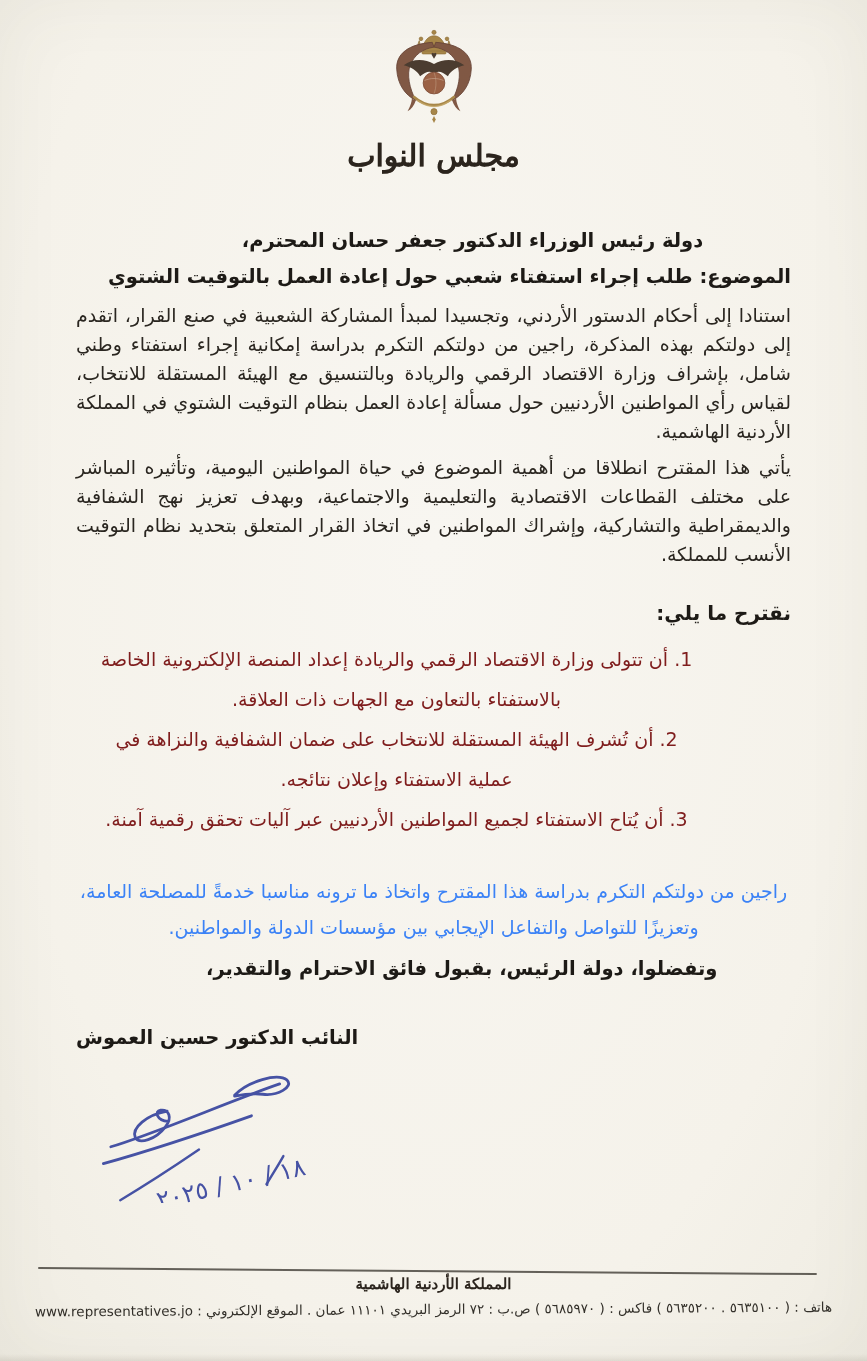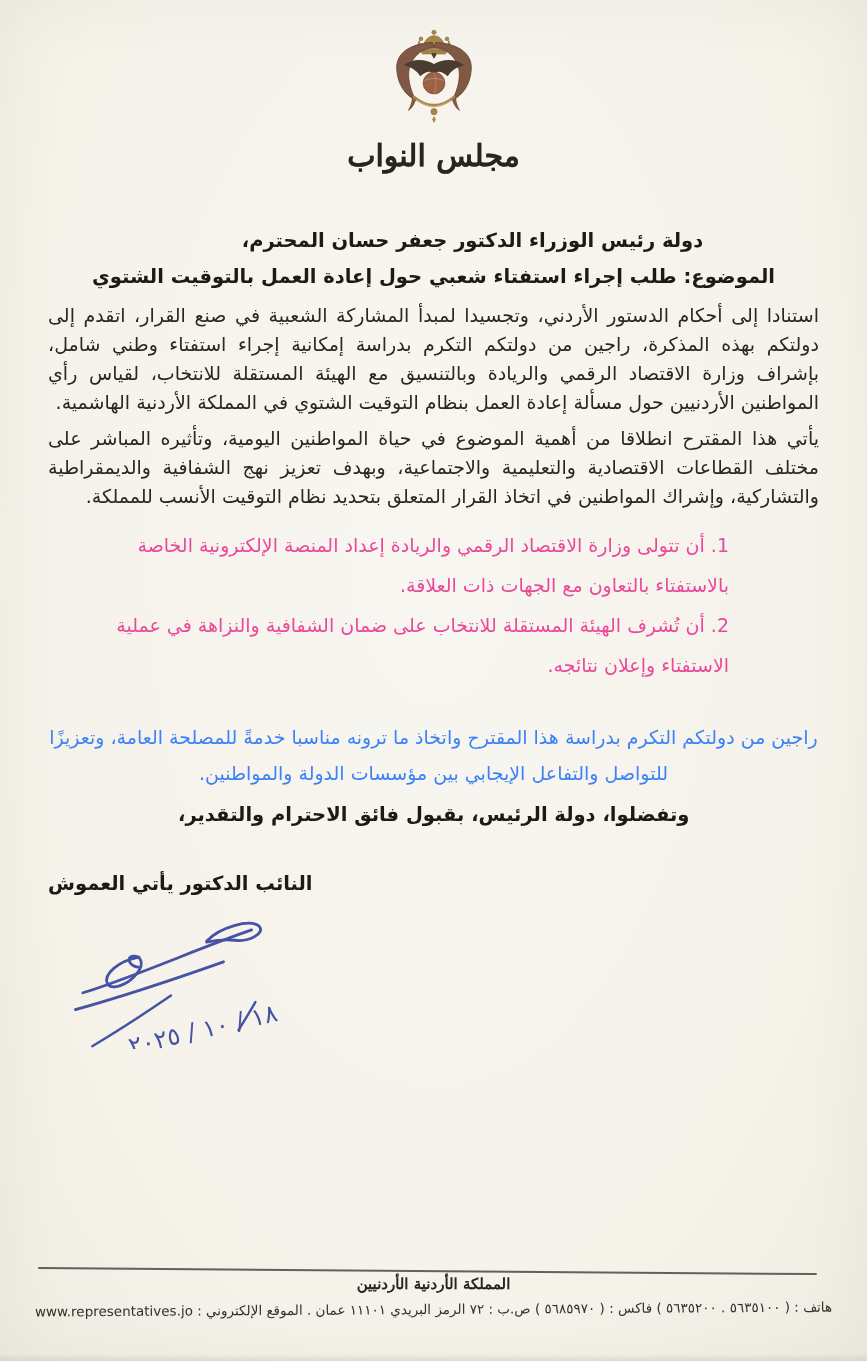--- a/index.html
+++ b/index.html
@@ -5,21 +5,21 @@
   html,body{margin:0;padding:0;}
   body{
     width:867px;height:1361px;overflow:hidden;position:relative;
     background:
       radial-gradient(ellipse at 50% 40%, #f8f6f1 0%, #f5f2ea 70%, #efece2 100%);
     font-family:"DejaVu Sans", sans-serif;
     color:#26221d;
     box-shadow:inset 0 0 70px rgba(90,80,60,.06);
   }
   .page{position:relative;width:100%;height:100%;direction:rtl;}
-  .content{padding:0 48px;margin-top:48px;}
+  .content{padding:0 76px;margin-top:48px;}
 
   
   .header{ text-align:center; padding-top:28px; }
   .emblem{ width:104px;height:98px;display:inline-block; filter:blur(.3px) saturate(.9); opacity:.92; }
   .calligraphy{
     display:block; margin-top:8px;
     font-family:"DejaVu Serif", serif; font-weight:bold;
     font-size:30px; color:#2b241d; letter-spacing:1px;
     text-shadow:0 0 .6px rgba(40,30,20,.55);
   }
@@ -27,36 +27,36 @@
   
   .addressee{
     margin-top:56px; padding-left:78px;
     text-align:center;
     font-weight:bold; font-size:19.5px; color:#1d1a16;
   }
   .greeting{
     margin-top:34px; font-weight:bold; font-size:19.5px; text-align:right; color:#1d1a16;
   }
   .subject{
-    margin-top:13px; font-weight:bold; font-size:19.5px; text-align:center; color:#1d1a16;
+    margin-top:13px; font-weight:bold; font-size:19.5px; text-align:right; color:#1d1a16;
   }
   .para{
     margin-top:13px; font-size:19px; line-height:29px;
     text-align:justify; text-align-last:right; color:#2a2620;
   }
   .para + .para{ margin-top:7px; }
 
   .proposals-heading{
     margin-top:32px; font-weight:bold; font-size:20px; text-align:right; color:#1d1a16;
   }
   .proposals{ margin-top:14px; }
   .proposal{
-    font-size:19px; line-height:40px; color:#ec4899;
+    font-size:19px; line-height:40px; color:#7f1d1d;
     padding-left:16px; padding-right:90px;
-    text-align:right;
+    text-align:center;
   }
 
   .closing{
     margin-top:34px; font-size:19px; line-height:36px;
     text-align:center; color:#3b82f6;
   }
   .salutation{
     margin:12px 30px 0 130px;
     text-align:left; font-weight:bold; font-size:19.5px; color:#1d1a16;
   }
@@ -139,29 +139,31 @@
 
 
     <div class="subject">
       <span>الموضوع:</span>
       <span>طلب إجراء استفتاء شعبي حول إعادة العمل بالتوقيت الشتوي</span>
     </div>
 
     <div class="para">استنادا إلى أحكام الدستور الأردني، وتجسيدا لمبدأ المشاركة الشعبية في صنع القرار، اتقدم إلى دولتكم بهذه المذكرة، راجين من دولتكم التكرم بدراسة إمكانية إجراء استفتاء وطني شامل، بإشراف وزارة الاقتصاد الرقمي والريادة وبالتنسيق مع الهيئة المستقلة للانتخاب، لقياس رأي المواطنين الأردنيين حول مسألة إعادة العمل بنظام التوقيت الشتوي في المملكة الأردنية الهاشمية.</div>
     <div class="para">يأتي هذا المقترح انطلاقا من أهمية الموضوع في حياة المواطنين اليومية، وتأثيره المباشر على مختلف القطاعات الاقتصادية والتعليمية والاجتماعية، وبهدف تعزيز نهج الشفافية والديمقراطية والتشاركية، وإشراك المواطنين في اتخاذ القرار المتعلق بتحديد نظام التوقيت الأنسب للمملكة.</div>
 
+    <div class="proposals-heading">نقترح ما يلي:</div>
     <div class="proposals">
       <div class="proposal">1. أن تتولى وزارة الاقتصاد الرقمي والريادة إعداد المنصة الإلكترونية الخاصة بالاستفتاء بالتعاون مع الجهات ذات العلاقة.</div>
       <div class="proposal">2. أن تُشرف الهيئة المستقلة للانتخاب على ضمان الشفافية والنزاهة في عملية الاستفتاء وإعلان نتائجه.</div>
+      <div class="proposal">3. أن يُتاح الاستفتاء لجميع المواطنين الأردنيين عبر آليات تحقق رقمية آمنة.</div>
     </div>
 
     <div class="closing">راجين من دولتكم التكرم بدراسة هذا المقترح واتخاذ ما ترونه مناسبا خدمةً للمصلحة العامة، وتعزيزًا للتواصل والتفاعل الإيجابي بين مؤسسات الدولة والمواطنين.</div>
     <div class="salutation">وتفضلوا، دولة الرئيس، بقبول فائق الاحترام والتقدير،</div>
 
-    <div class="signatory">النائب الدكتور يأتي العموش</div>
+    <div class="signatory">النائب الدكتور حسين العموش</div>
 
     <div class="signature-block">
       <svg class="signature-svg" viewBox="0 0 260 160" aria-hidden="true">
         <g stroke="#3d4aa1" stroke-width="3" fill="none" stroke-linecap="round">
 
           <path d="M152,45 C166,30 198,21 208,29 C215,36 198,46 182,44 C172,43 162,44 152,46"></path>
 
           <path d="M20,100 C62,88 150,50 200,33"></path>
 
           <path d="M80,62 C58,66 42,80 46,90 C50,98 68,92 78,79 C86,69 82,60 73,61 C66,62 69,72 81,73"></path>
@@ -172,18 +174,18 @@
 
           <path d="M186,140 C192,130 199,119 204,110" stroke-width="2.6"></path>
         </g>
         <text x="150" y="148" transform="rotate(-13 150 148)" style="direction:rtl; font-size:26px; fill:#3d4aa1; font-family:'DejaVu Sans',sans-serif;" text-anchor="middle">١٨ / ١٠ / ٢٠٢٥</text>
       </svg>
     </div>
   </div>
 
   <div class="footer">
     <div class="footer-divider"></div>
-    <div class="kingdom">المملكة الأردنية الأردنيين</div>
+    <div class="kingdom">المملكة الأردنية الهاشمية</div>
     <div class="contact">هاتف : ( ٥٦٣٥١٠٠ . ٥٦٣٥٢٠٠ ) فاكس : ( ٥٦٨٥٩٧٠ ) ص.ب : ٧٢ الرمز البريدي ١١١٠١ عمان . الموقع الإلكتروني : www.representatives.jo</div>
     <div class="bottom-edge"></div>
   </div>
 
 </div>
 
 </body></html>

